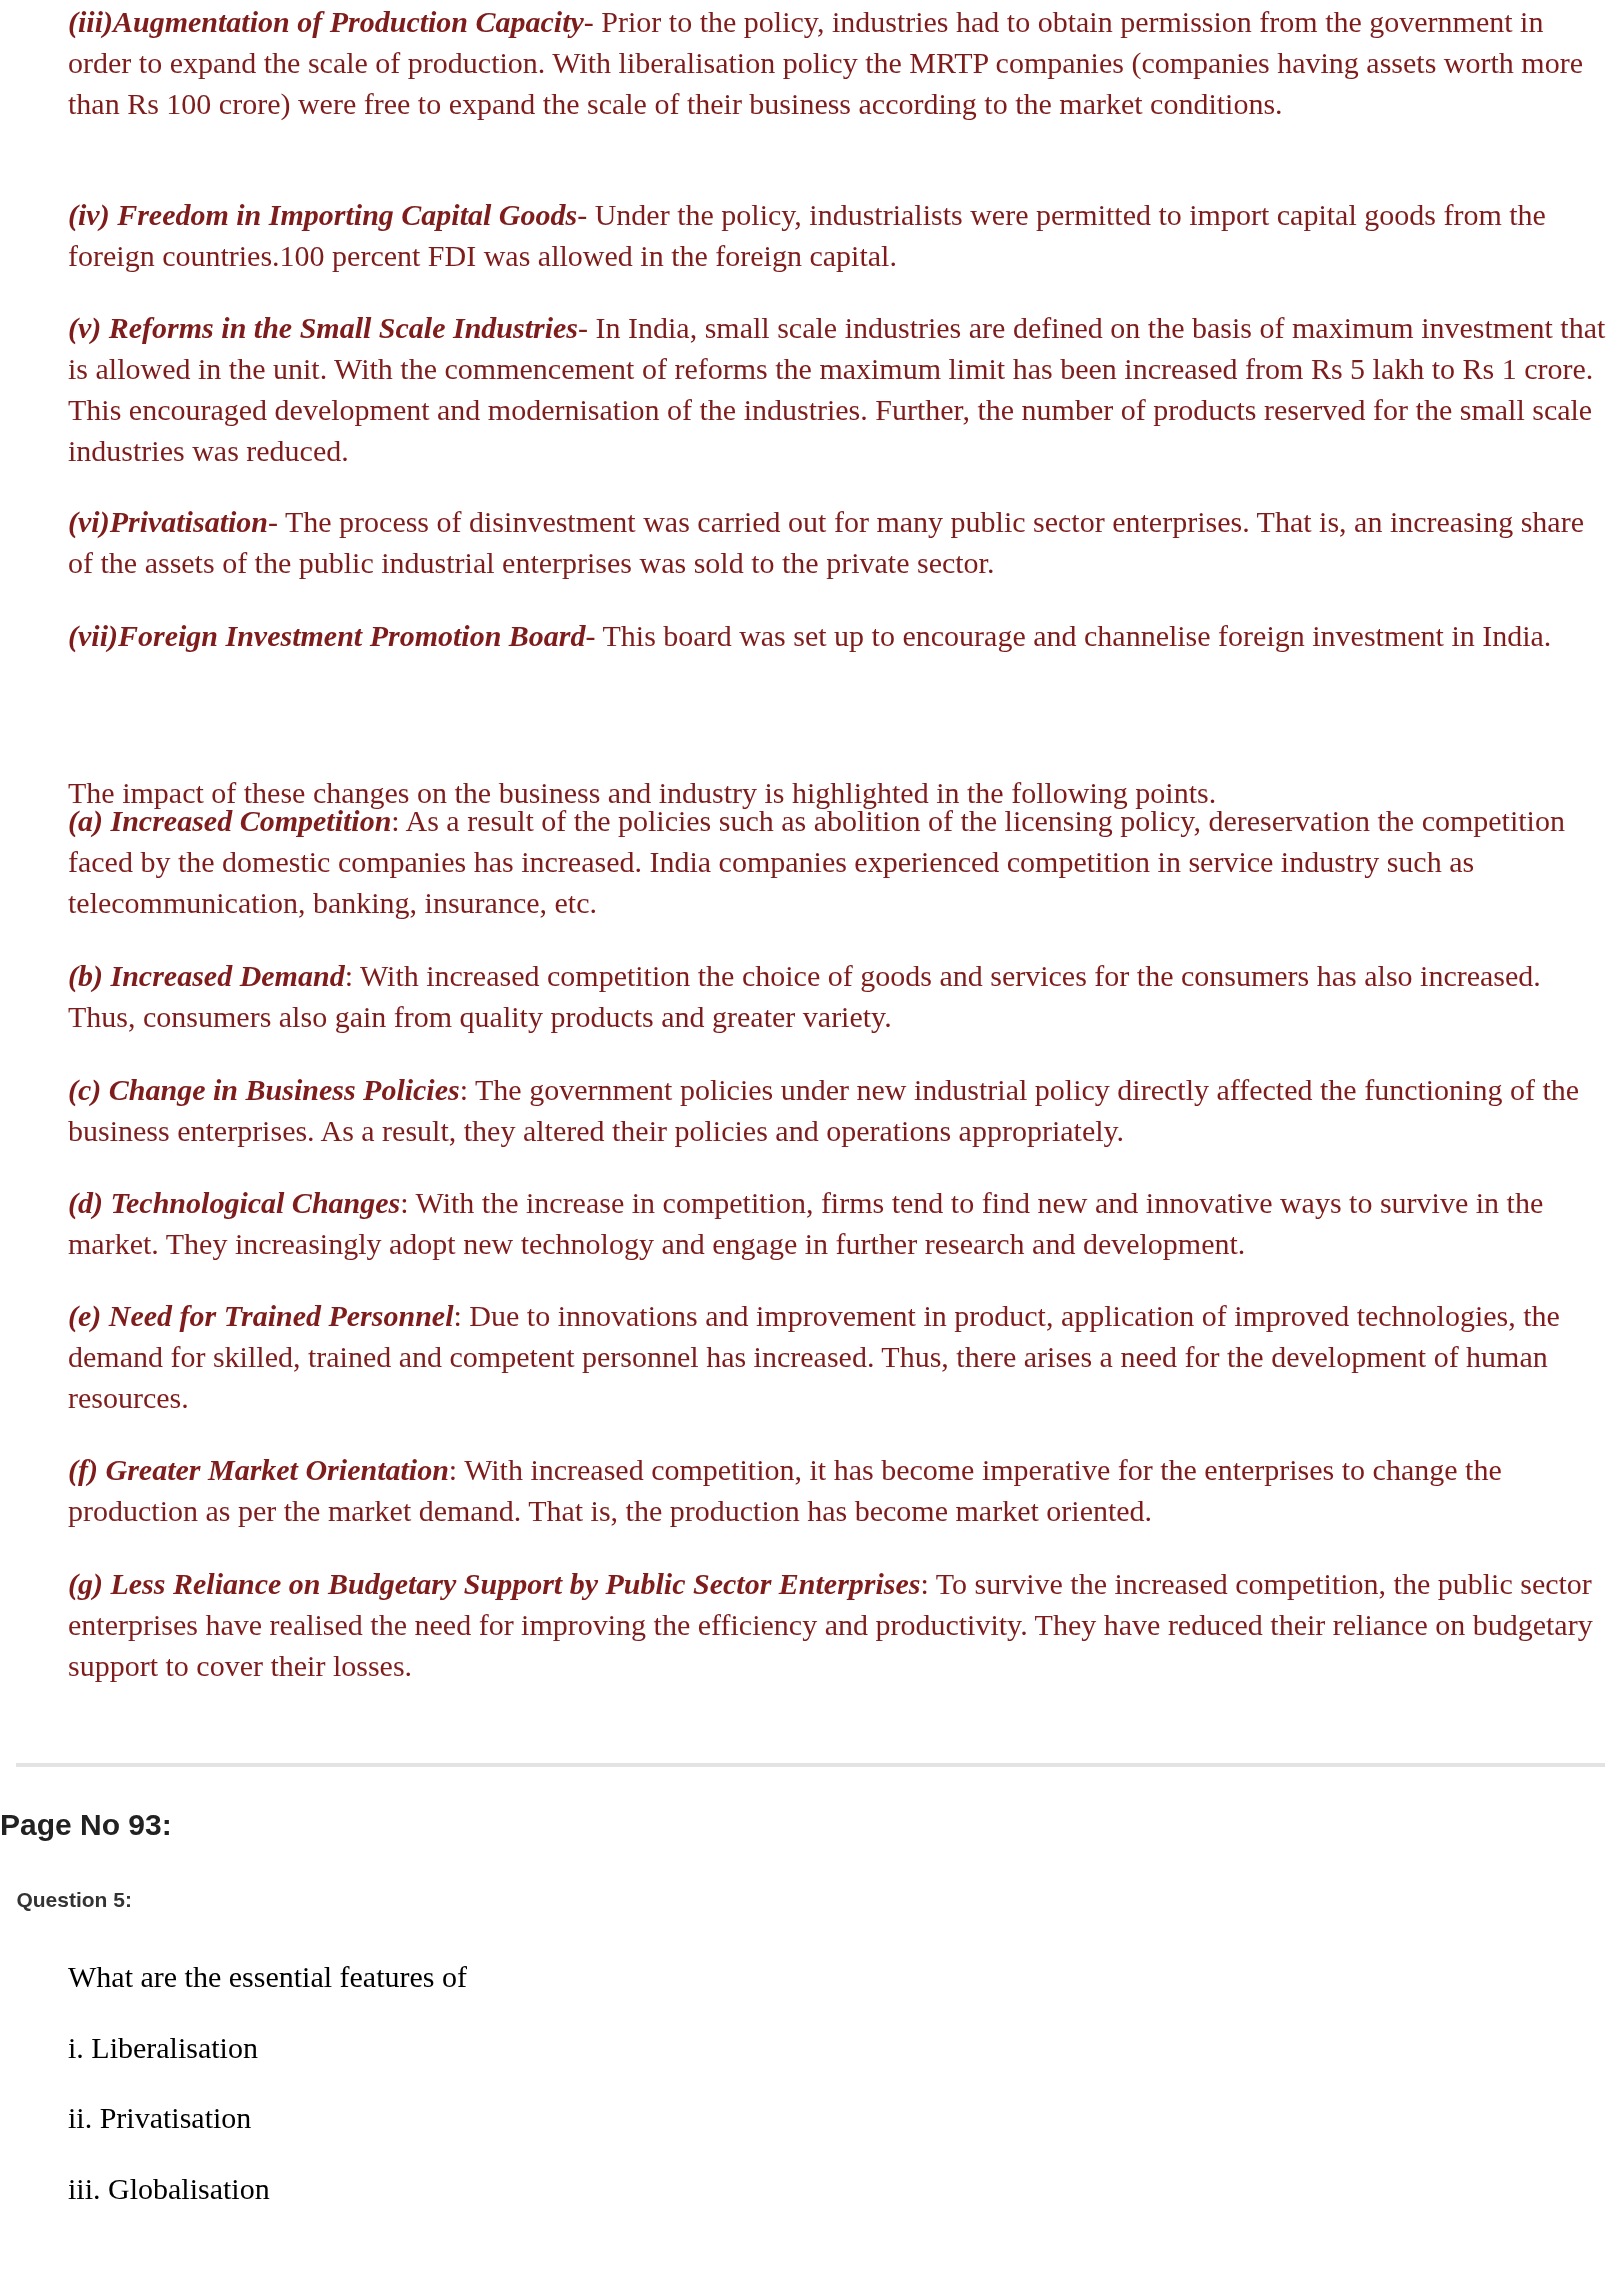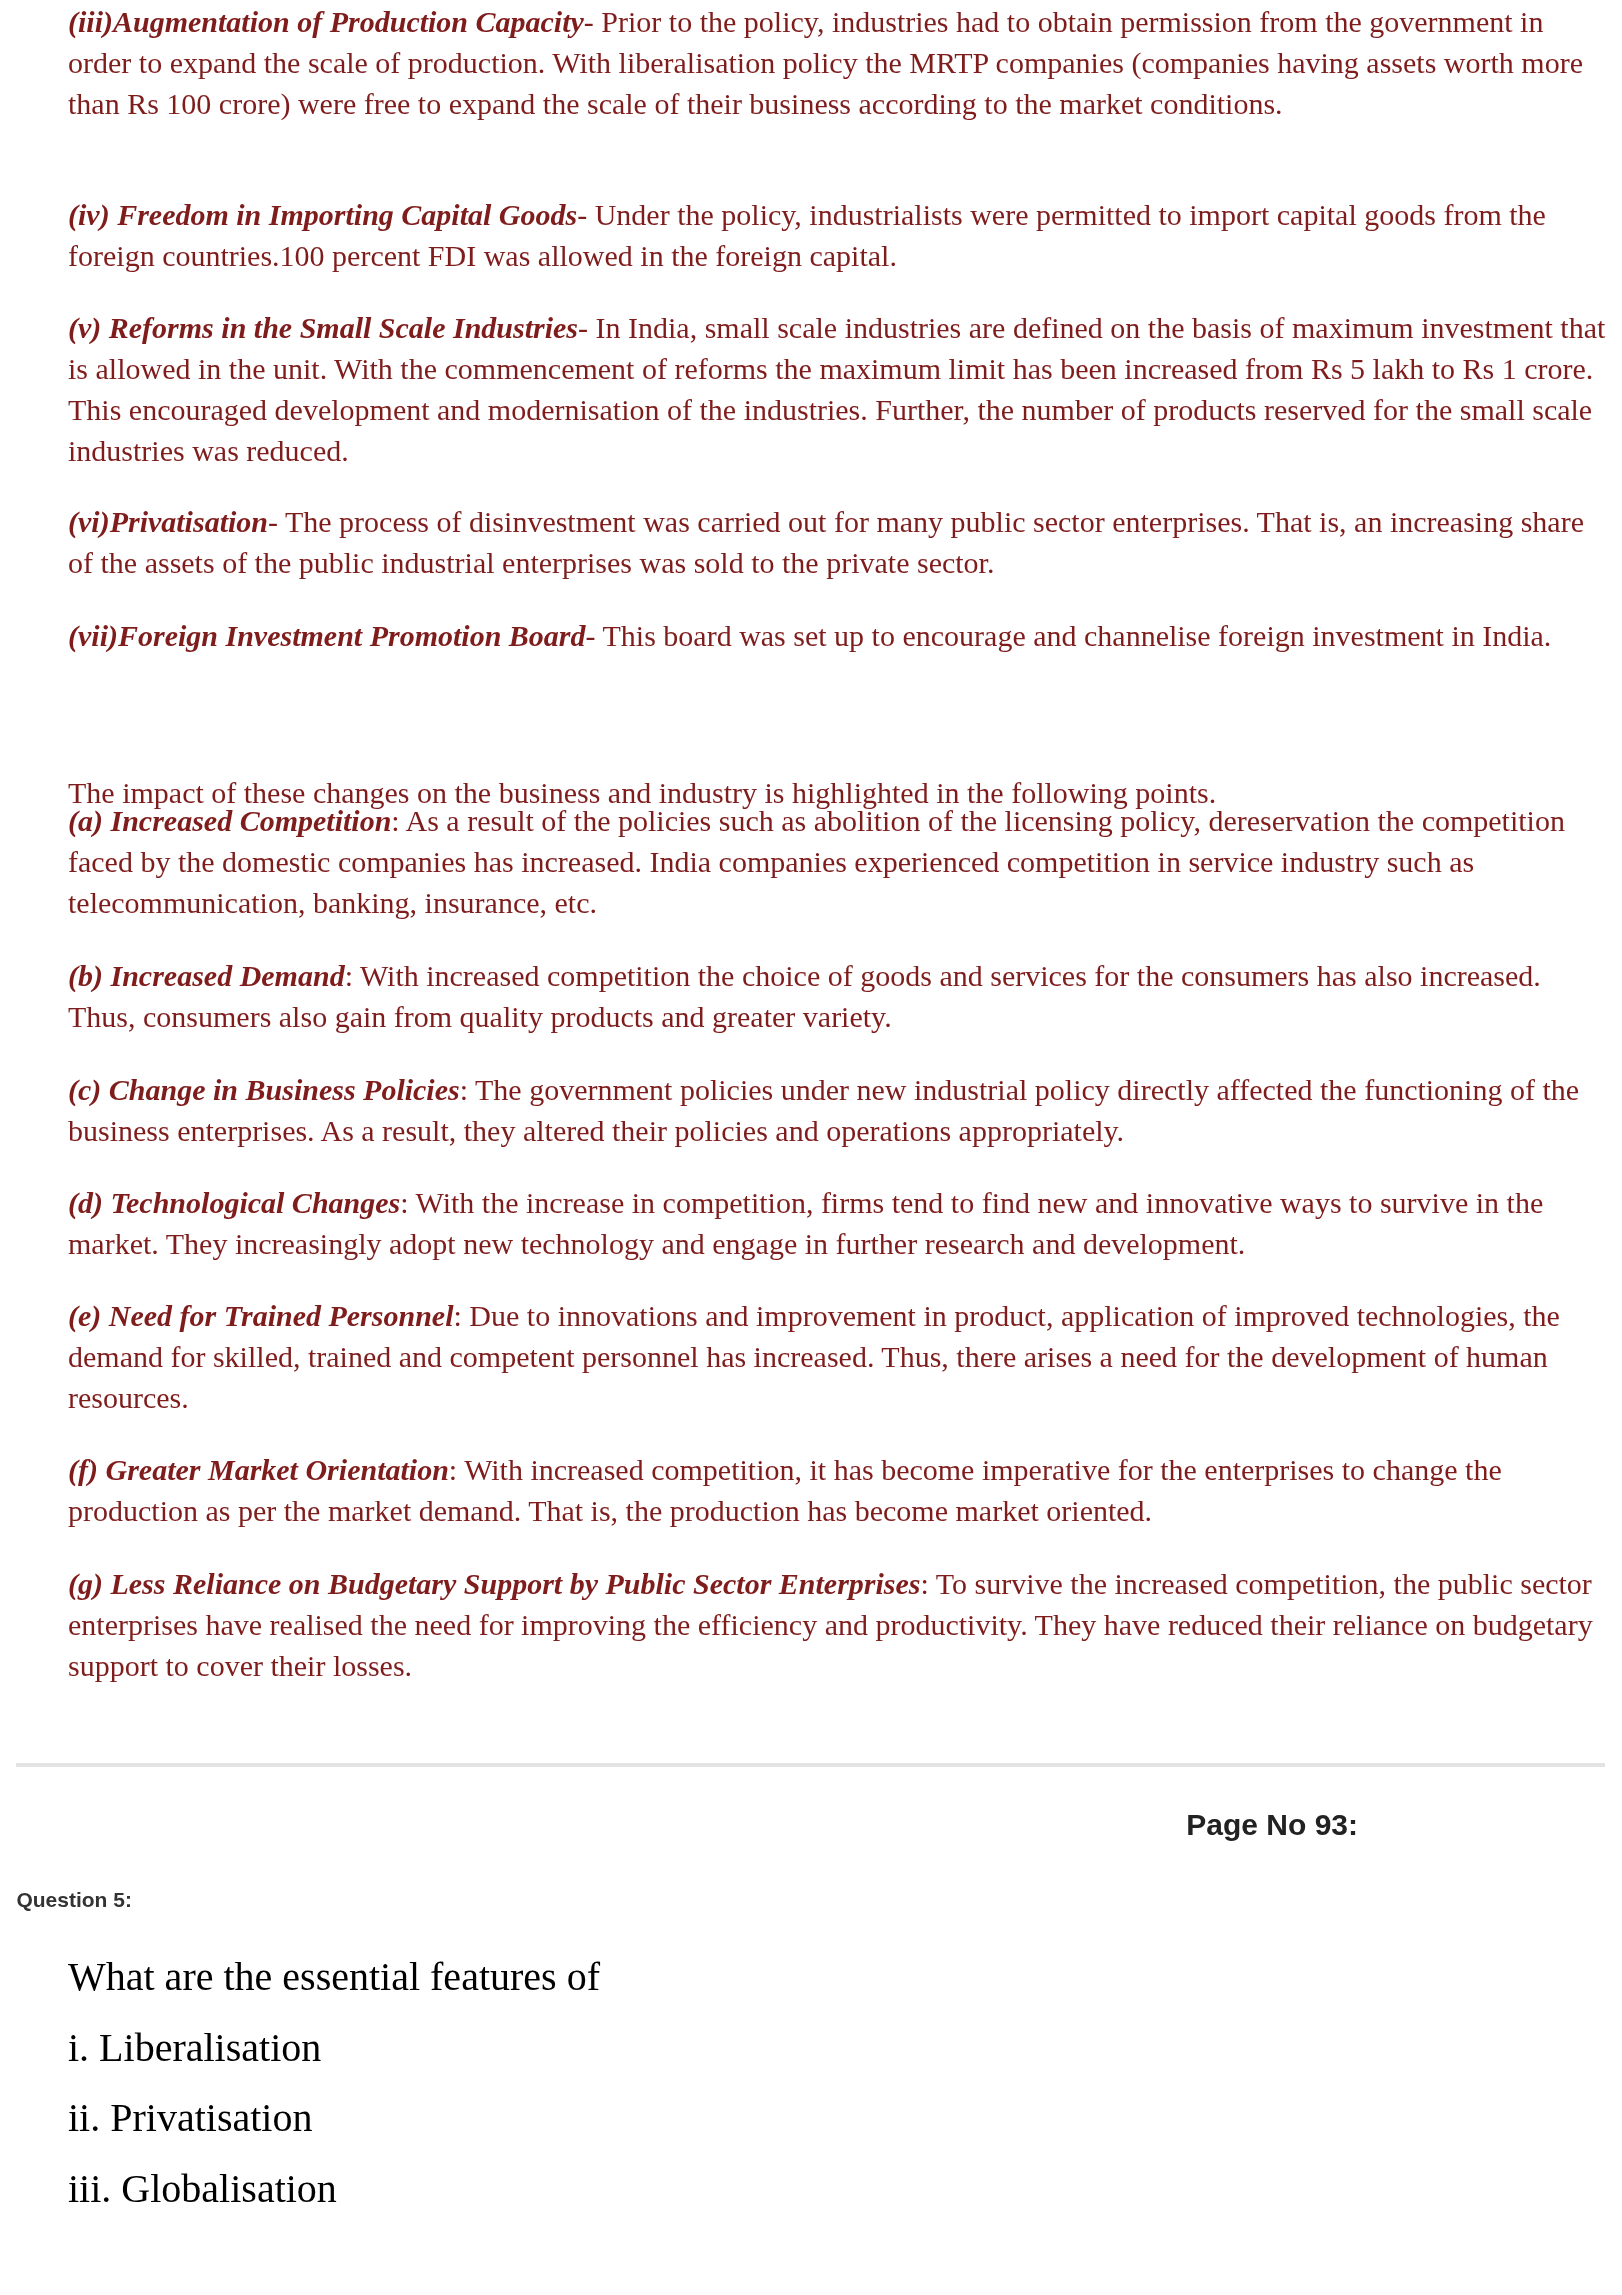--- a/index.html
+++ b/index.html
@@ -41,21 +41,21 @@
       width: 1589px;
       height: 3.3px;
       background: #e3e3e3;
       border: none;
     }
     .page-no {
       position: absolute;
       left: 0;
       width: 1358px;
       top: 1806px;
-      text-align: right;
+      text-align: left;
       font-family: "Liberation Sans", "DejaVu Sans", sans-serif;
       font-weight: bold;
       font-size: 30px;
       line-height: 37px;
       color: #222222;
       margin: 0;
     }
     .question-title {
       position: absolute;
       left: 16.4px;
@@ -64,21 +64,21 @@
       font-weight: bold;
       font-size: 21px;
       line-height: 37px;
       color: #333333;
       margin: 0;
     }
     .q-line {
       position: absolute;
       left: 68px;
       font-family: "Liberation Serif", "DejaVu Serif", serif;
-      font-size: 40px;
+      font-size: 30px;
       line-height: 41px;
       margin: 0;
       color: #000;
     }
   </style>
 </head>
 <body>
 
 <div class="content">
 

